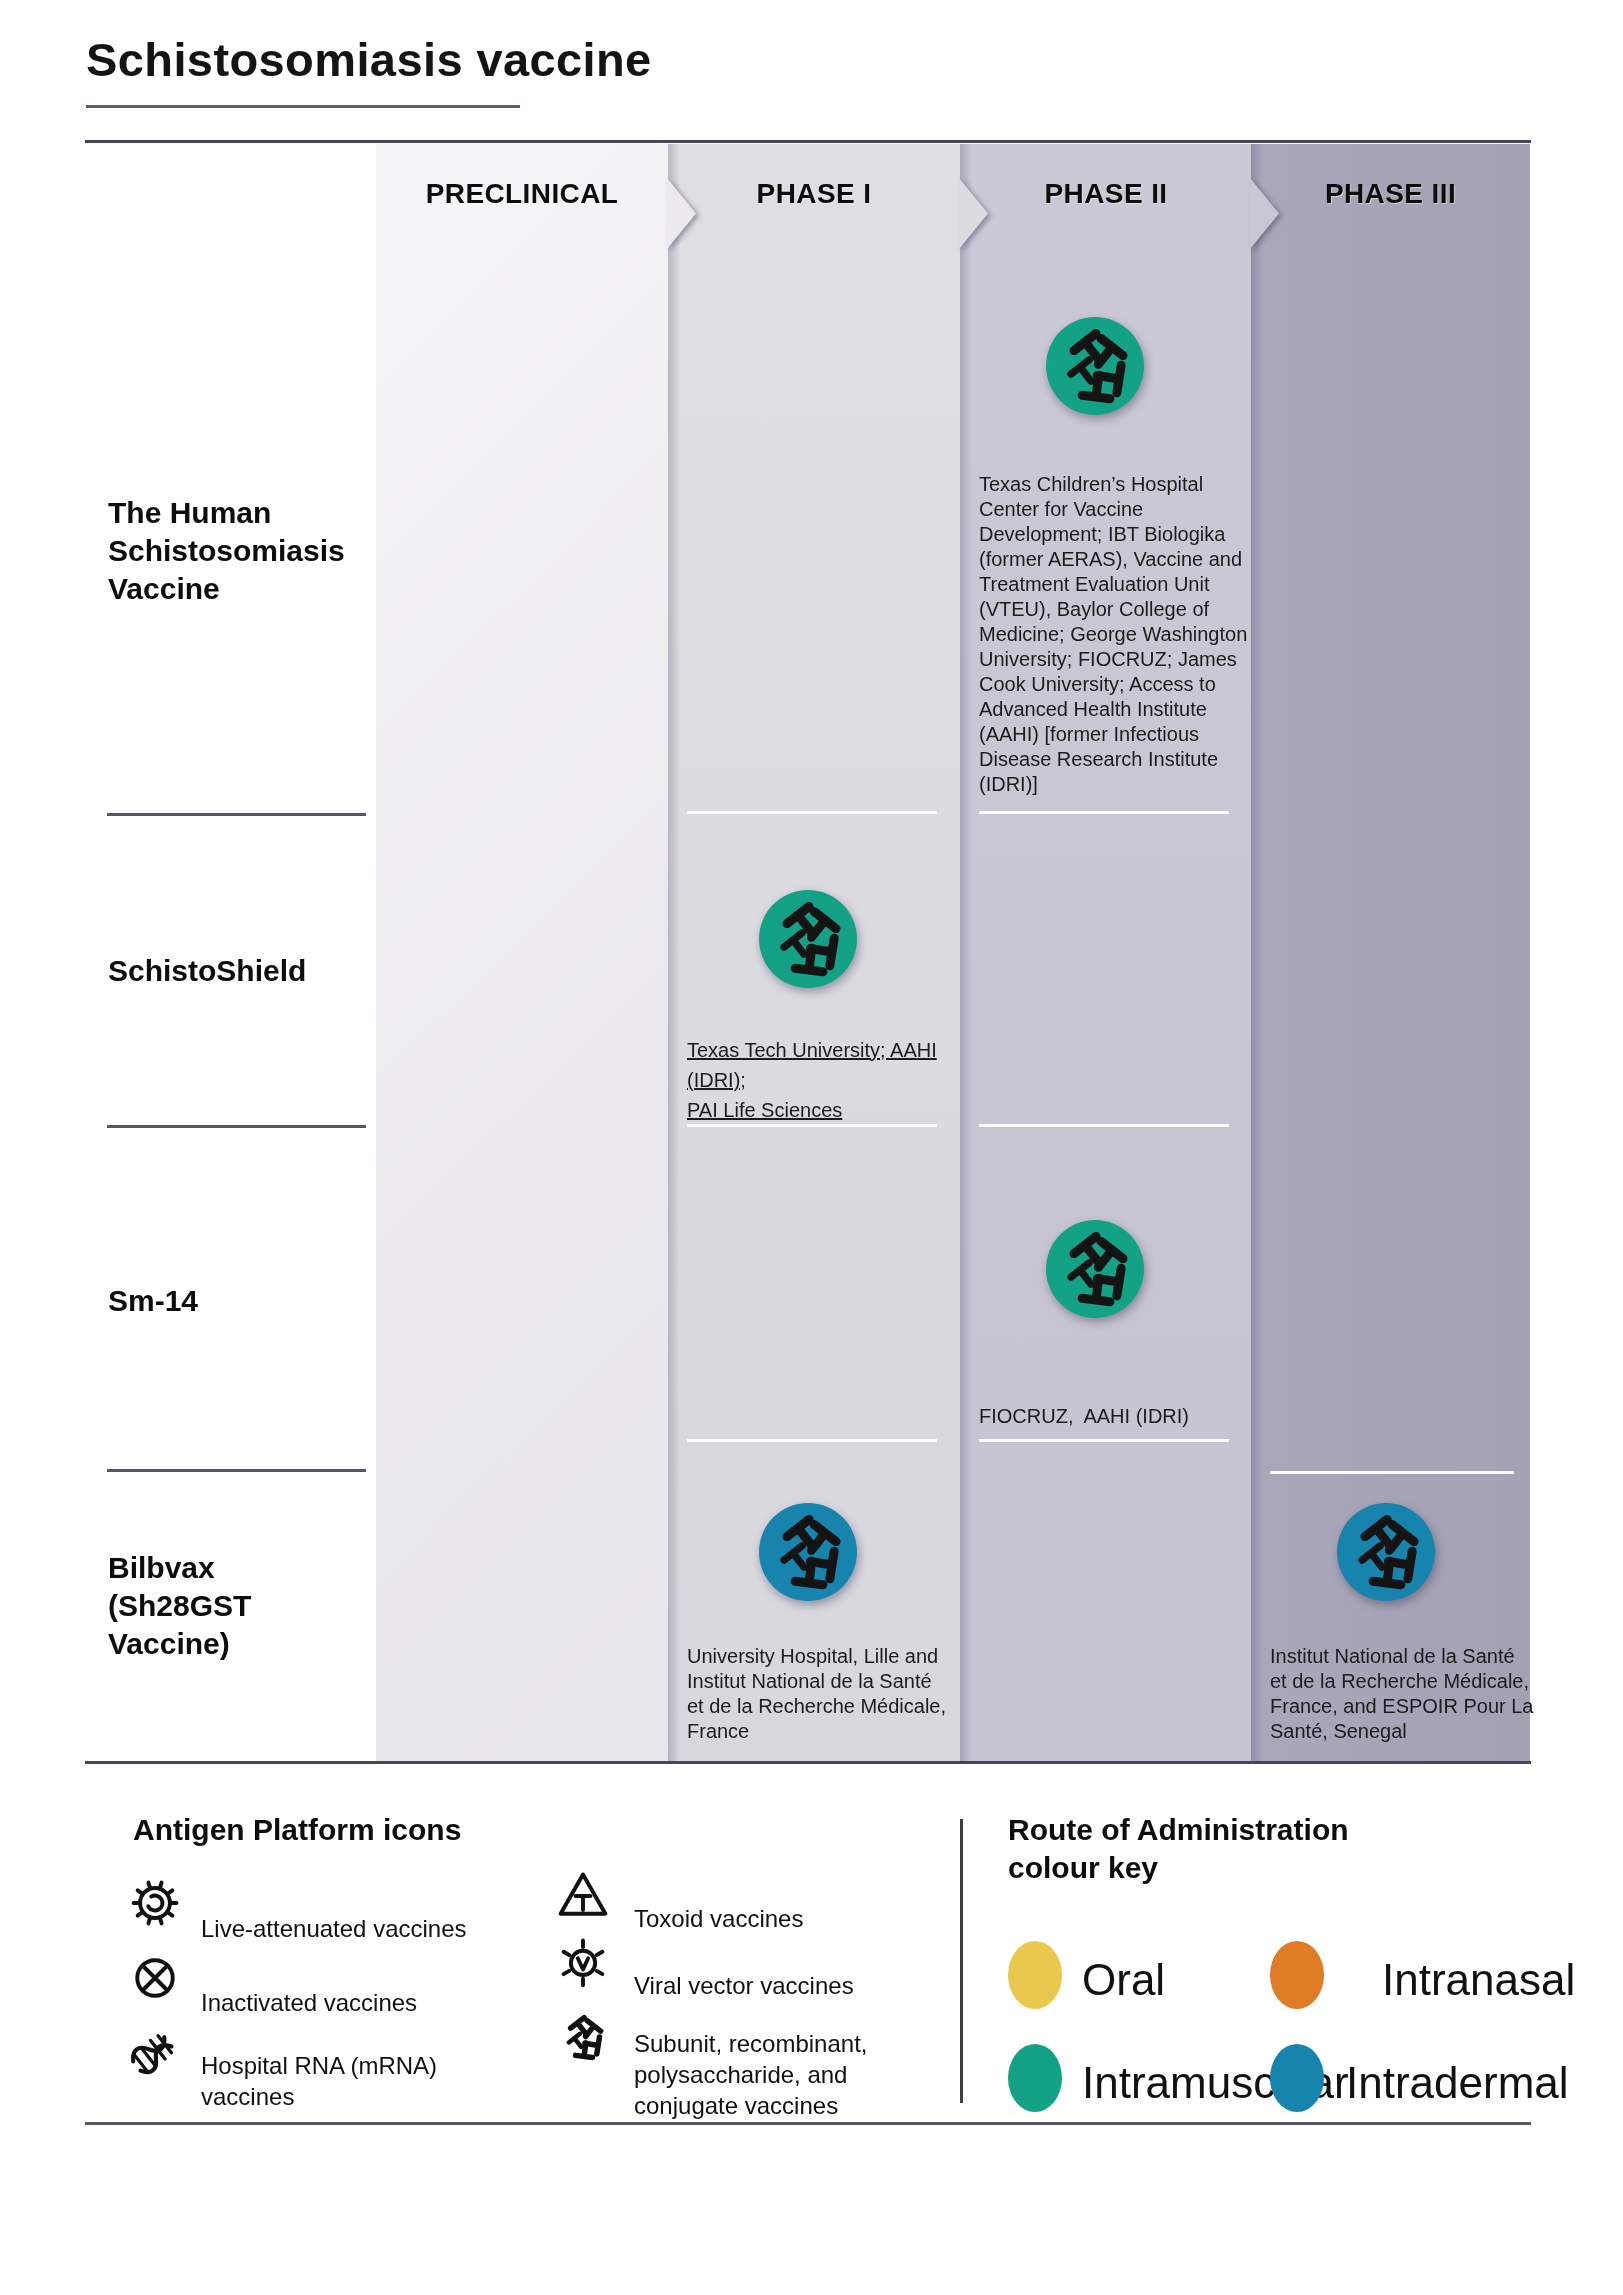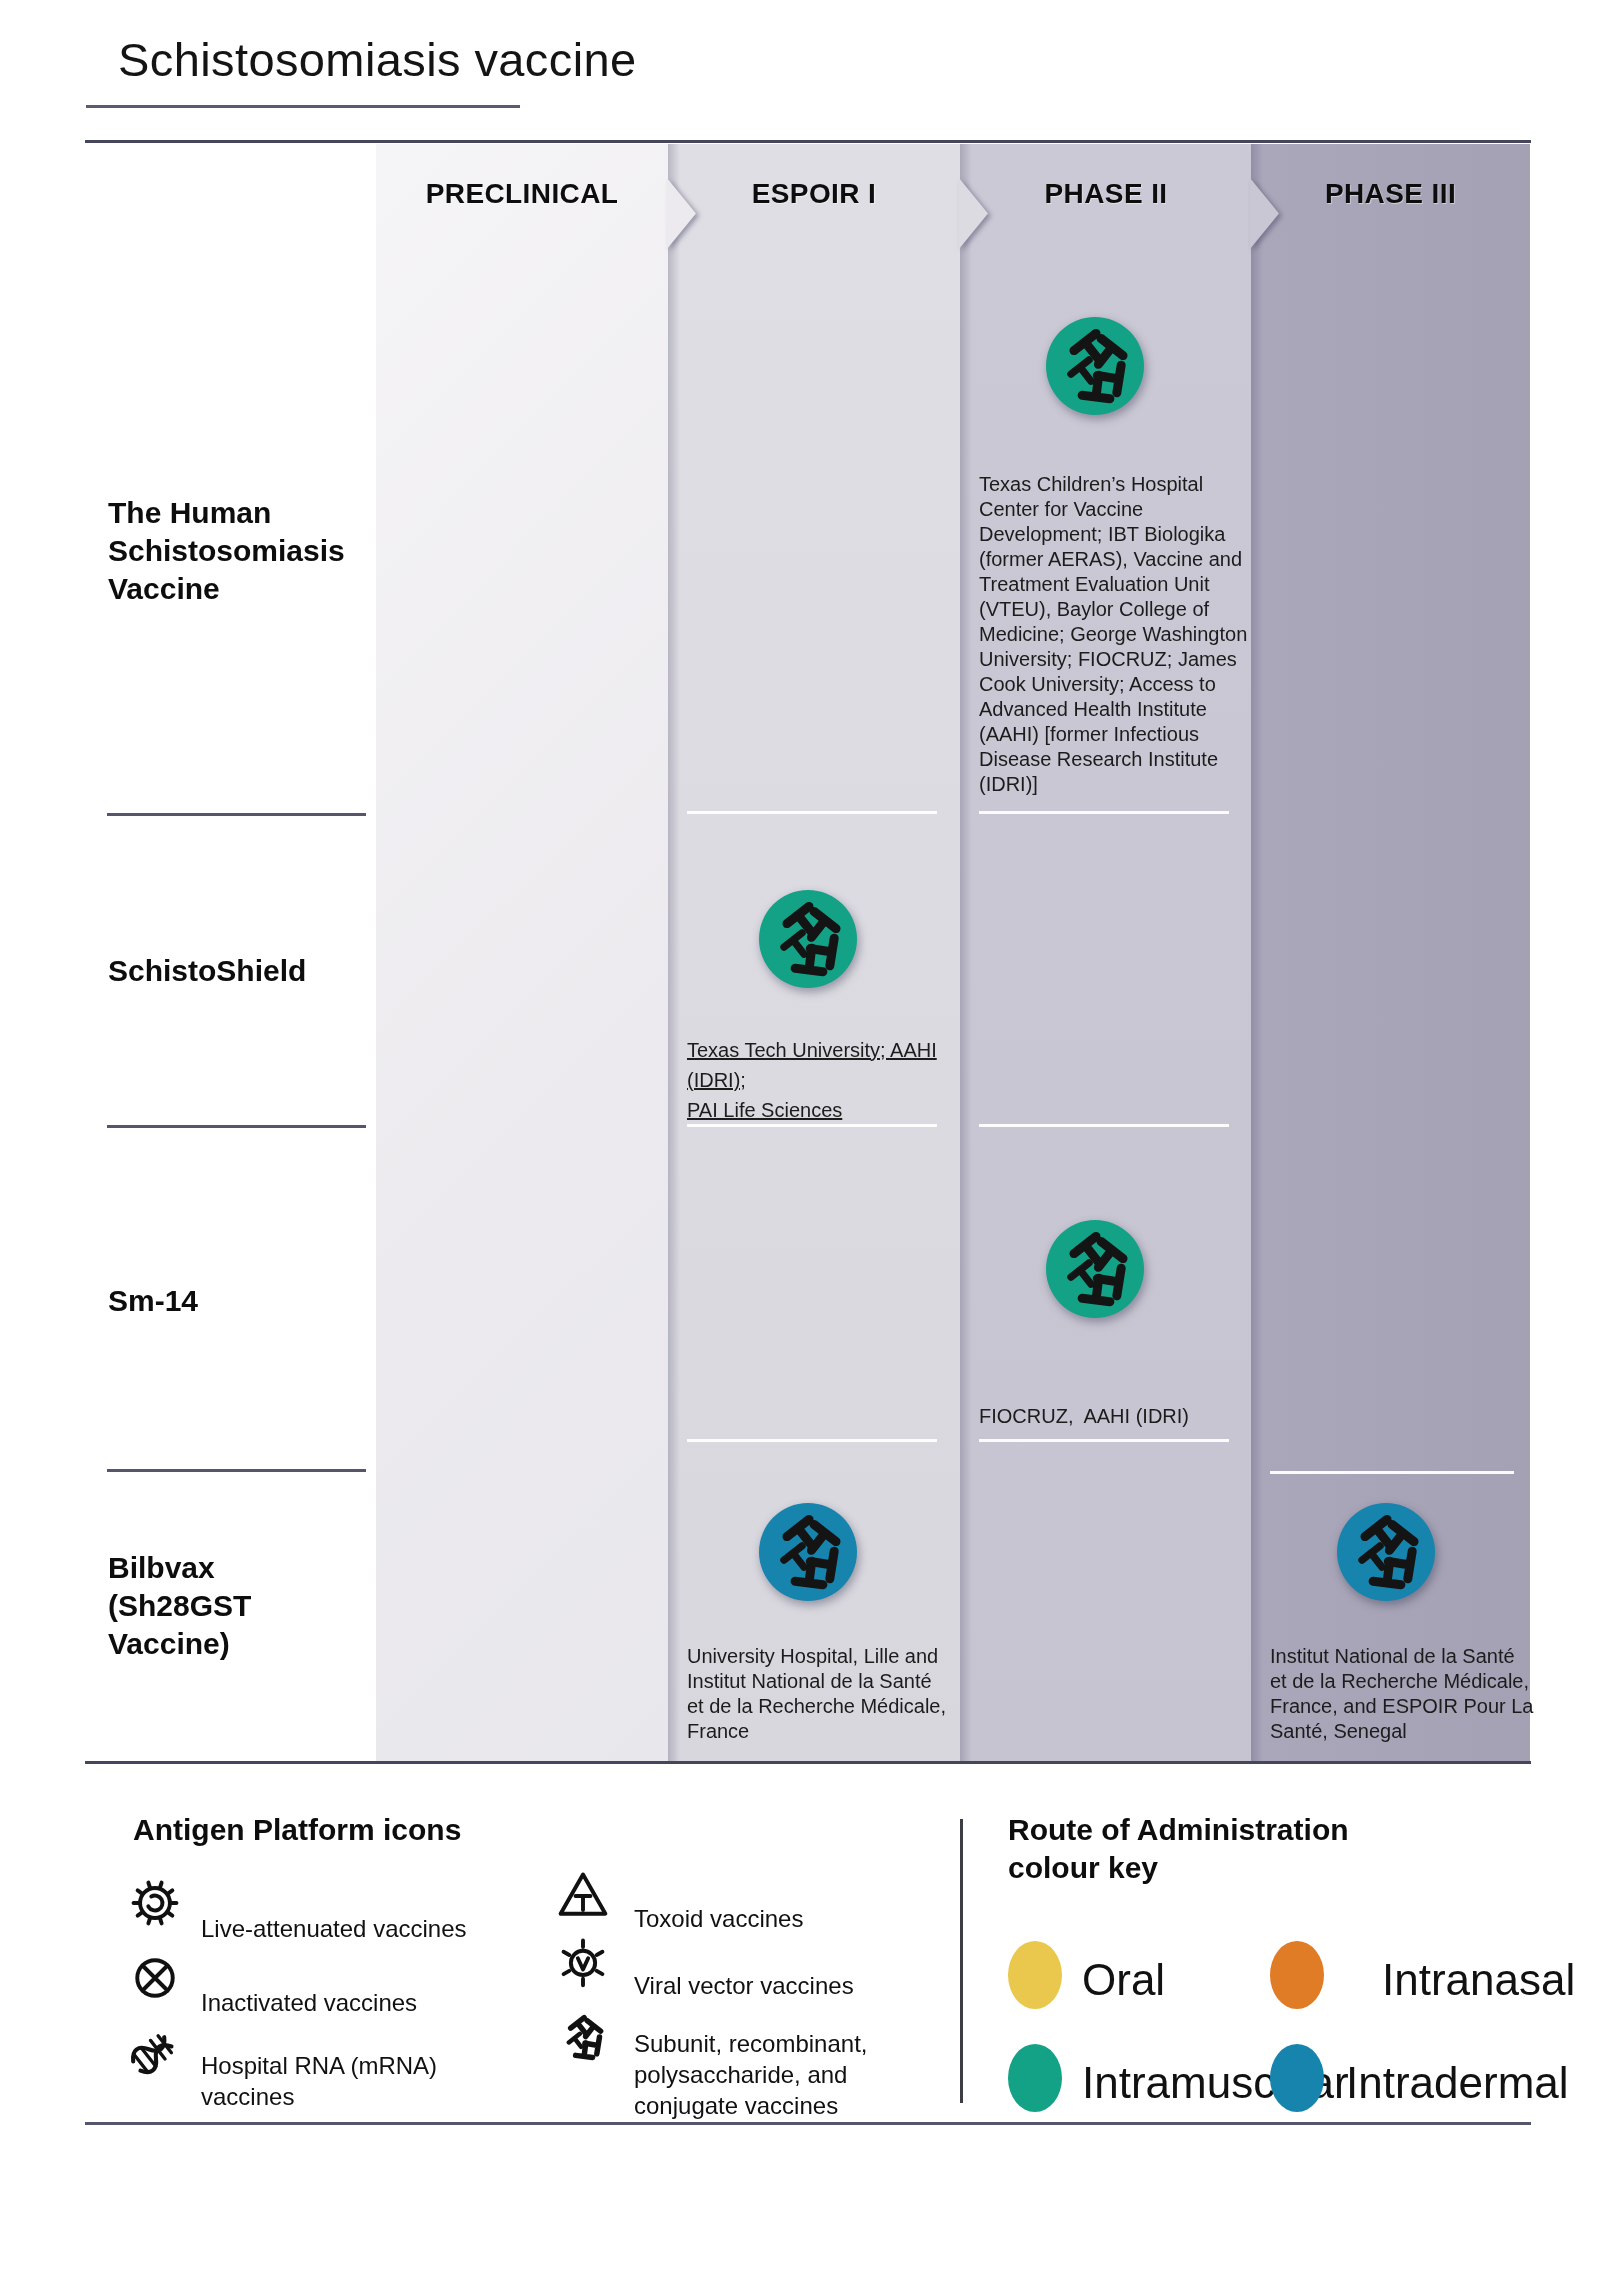--- a/index.html
+++ b/index.html
@@ -1,20 +1,20 @@
 <!DOCTYPE html>
 <html style="font-size:13.5px"><head>
 <meta charset="utf-8">
 <style>
   html,body{margin:0;padding:0;background:#fff;}
   #page{position:relative;width:1623px;height:2295px;background:#fff;overflow:hidden;
         font-family:"Liberation Sans","DejaVu Sans",sans-serif;color:#141414;}
   .abs{position:absolute;}
   
-  .main-title{left:86px;top:32px;font-size:47px;font-weight:normal;letter-spacing:0.4px;margin-left:32px;}
+  .main-title{left:86px;top:32px;font-size:47px;font-weight:bold;letter-spacing:0.4px;}
   .title-underline{left:86px;top:105px;width:434px;height:3.4px;background:#5a5a72;}
   
   .table-line{left:85px;width:1446px;height:3.4px;background:#45455c;}
   .top-line{top:140px;} .bottom-line{top:1761px;}
   
   .col{top:144px;height:1617px;}
   .col-preclinical{left:376px;width:292px;background:linear-gradient(135deg,#f5f4f6 0%,#eceaee 60%,#e8e7eb 100%);}
   .col-phase1{left:668px;width:292px;background:linear-gradient(to bottom,#dfdee4,#d8d7de);}
   .col-phase2{left:960px;width:292px;background:linear-gradient(to bottom,#cbc9d5,#c6c4d0);}
   .col-phase3{left:1251px;width:279px;background:linear-gradient(to right,#aaa7ba,#a4a1b4);}
@@ -100,21 +100,21 @@
       <div class="chev"></div>
     </div>
   <div class="abs chev-wrap chev2">
       <div class="chev"></div>
     </div>
   <div class="abs chev-wrap chev3">
       <div class="chev"></div>
     </div>
 
   <div class="abs phase-title pt-preclinical">PRECLINICAL</div>
-  <div class="abs phase-title pt-phase1">ESPOIR I</div>
+  <div class="abs phase-title pt-phase1">PHASE I</div>
   <div class="abs phase-title pt-phase2">PHASE II</div>
   <div class="abs phase-title pt-phase3">PHASE III</div>
 
   <div class="abs row-label" style="top:470px;margin-top:24px;">The Human
 Schistosomiasis
 Vaccine</div>
   <div class="abs row-label" style="top:952px;">SchistoShield</div>
   <div class="abs row-label" style="top:1282px;">Sm-14</div>
   <div class="abs row-label" style="top:1549px;">Bilbvax
 (Sh28GST

